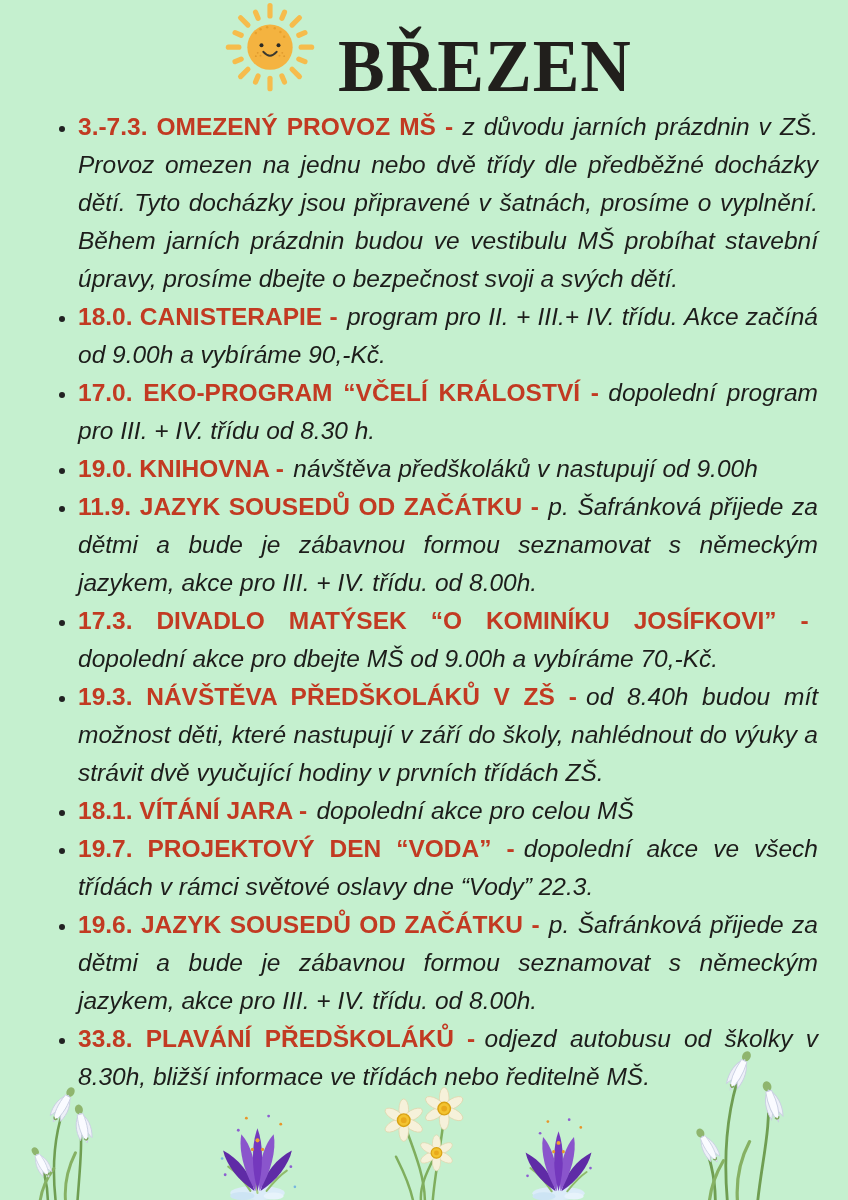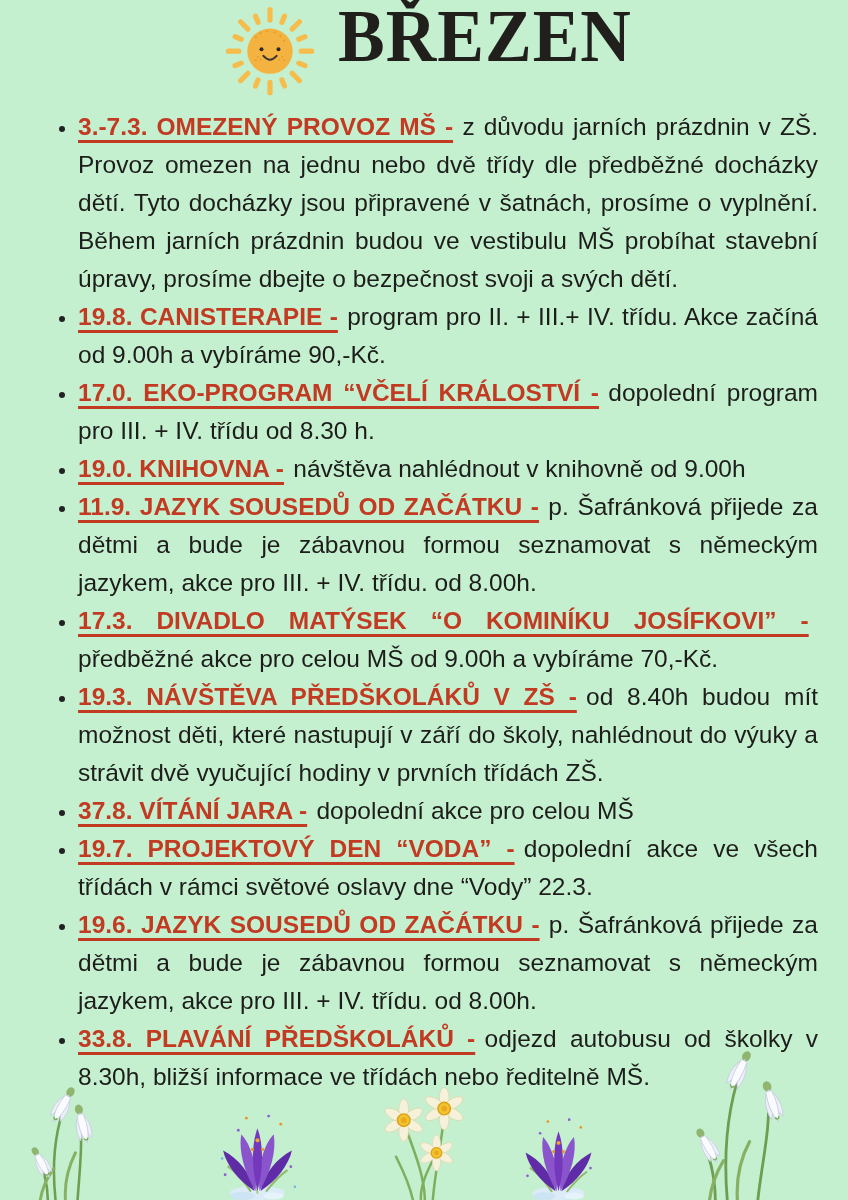--- a/index.html
+++ b/index.html
@@ -15,21 +15,21 @@
     color:var(--body-color);
     overflow:hidden;
     position:relative;
   }
   .page{width:848px;height:1200px;position:relative;}
 
   
   .header{
     display:flex;
     justify-content:center;
-    align-items:flex-start;
+    align-items:flex-end;
     gap:14px;
     padding-top:2px;
     height:102px;
   }
   .sun-svg{width:108px;height:104px;flex:0 0 auto;}
   .title{
     font-family:"Liberation Serif","DejaVu Serif",serif;
     font-weight:700;
     font-size:70px;
     letter-spacing:1px;
@@ -50,26 +50,26 @@
     text-align:justify;
     color:var(--body-color);
   }
   .events li::marker{
     color:#222;
     font-size:0.85em;
   }
   .event-heading{
     color:var(--heading-color);
     font-weight:bold;
-    text-decoration:underline;
     text-decoration-thickness:2.5px;
     text-underline-offset:5px;
     margin-right:0.38em;
   }
   .event-desc{
+    font-style:italic;
   }
 
   
   .flowers{
     position:absolute;
     left:0;right:0;bottom:0;
     height:160px;
     pointer-events:none;
   }
   .flower{position:absolute;bottom:-2px;}
@@ -155,27 +155,27 @@
         <circle cx="68" cy="58" r="1"></circle>
           <circle cx="65" cy="61" r="1"></circle>
           <circle cx="70" cy="61.5" r="1"></circle>
       </g>
     </svg>
     <h1 class="title">BŘEZEN</h1>
   </header>
 
   <ul class="events">
     <li><span class="event-heading">3.-7.3. OMEZENÝ PROVOZ MŠ -</span><span class="event-desc">z důvodu jarních prázdnin v ZŠ. Provoz omezen na jednu nebo dvě třídy dle předběžné docházky dětí. Tyto docházky jsou připravené v šatnách, prosíme o vyplnění. Během jarních prázdnin budou ve vestibulu MŠ probíhat stavební úpravy, prosíme dbejte o bezpečnost svoji a svých dětí.</span></li>
-    <li><span class="event-heading">19.8. CANISTERAPIE -</span><span class="event-desc">program pro II. + III.+ IV. třídu. Akce začíná od 9.00h a vybíráme 90,-Kč.</span></li>
+    <li><span class="event-heading">18.0. CANISTERAPIE -</span><span class="event-desc">program pro II. + III.+ IV. třídu. Akce začíná od 9.00h a vybíráme 90,-Kč.</span></li>
     <li><span class="event-heading">17.0. EKO-PROGRAM “VČELÍ KRÁLOSTVÍ -</span><span class="event-desc">dopolední program pro III. + IV. třídu od 8.30 h.</span></li>
-    <li><span class="event-heading">19.0. KNIHOVNA -</span><span class="event-desc">návštěva nahlédnout v knihovně od 9.00h</span></li>
+    <li><span class="event-heading">19.0. KNIHOVNA -</span><span class="event-desc">návštěva předškoláků v nastupují od 9.00h</span></li>
     <li><span class="event-heading">11.9. JAZYK SOUSEDŮ OD ZAČÁTKU -</span><span class="event-desc">p. Šafránková přijede za dětmi a bude je zábavnou formou seznamovat s německým jazykem, akce pro III. + IV. třídu. od 8.00h.</span></li>
-    <li><span class="event-heading">17.3. DIVADLO MATÝSEK “O KOMINÍKU JOSÍFKOVI” -</span><span class="event-desc">předběžné akce pro celou MŠ od 9.00h a vybíráme 70,-Kč.</span></li>
+    <li><span class="event-heading">17.3. DIVADLO MATÝSEK “O KOMINÍKU JOSÍFKOVI” -</span><span class="event-desc">dopolední akce pro dbejte MŠ od 9.00h a vybíráme 70,-Kč.</span></li>
     <li><span class="event-heading">19.3. NÁVŠTĚVA PŘEDŠKOLÁKŮ V ZŠ -</span><span class="event-desc">od 8.40h budou mít možnost děti, které nastupují v září do školy, nahlédnout do výuky a strávit dvě vyučující hodiny v prvních třídách ZŠ.</span></li>
-    <li><span class="event-heading">37.8. VÍTÁNÍ JARA -</span><span class="event-desc">dopolední akce pro celou MŠ</span></li>
+    <li><span class="event-heading">18.1. VÍTÁNÍ JARA -</span><span class="event-desc">dopolední akce pro celou MŠ</span></li>
     <li><span class="event-heading">19.7. PROJEKTOVÝ DEN “VODA” -</span><span class="event-desc">dopolední akce ve všech třídách v rámci světové oslavy dne “Vody” 22.3.</span></li>
     <li><span class="event-heading">19.6. JAZYK SOUSEDŮ OD ZAČÁTKU -</span><span class="event-desc">p. Šafránková přijede za dětmi a bude je zábavnou formou seznamovat s německým jazykem, akce pro III. + IV. třídu. od 8.00h.</span></li>
     <li><span class="event-heading">33.8. PLAVÁNÍ PŘEDŠKOLÁKŮ -</span><span class="event-desc">odjezd autobusu od školky v 8.30h, bližší informace ve třídách nebo ředitelně MŠ.</span></li>
   </ul>
 
   <div class="flowers">
 
     <svg class="flower f1" viewBox="0 0 105 130" aria-hidden="true">
       <g stroke="#6f9e52" stroke-width="2.6" fill="none" stroke-linecap="round">
         <path d="M36,130 C32,95 34,55 50,20"></path>

